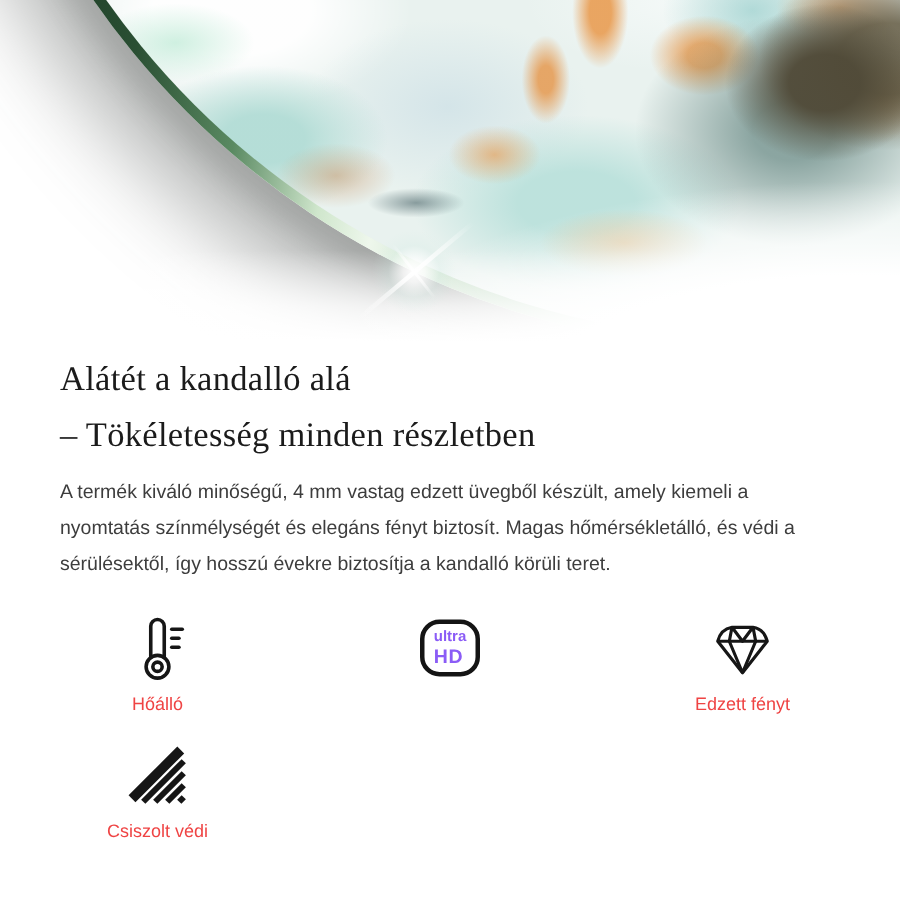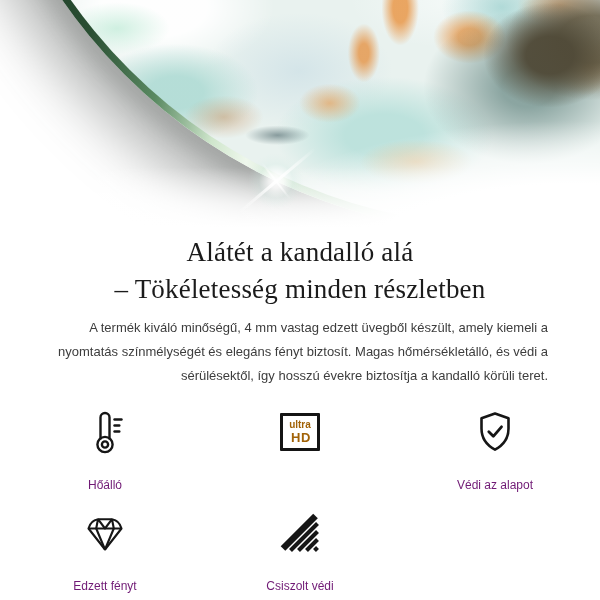--- a/index.html
+++ b/index.html
@@ -40,32 +40,32 @@
   .sparkle{position:absolute;left:231px;top:136px;width:90px;height:90px;pointer-events:none;
       background:radial-gradient(closest-side, rgba(255,255,255,1) 0%, rgba(255,255,255,0.75) 16%, rgba(210,235,228,0.25) 38%, rgba(255,255,255,0) 62%);}
   .sparkle::before{content:"";position:absolute;left:-6px;top:44px;width:102px;height:2.5px;
       background:linear-gradient(90deg, rgba(255,255,255,0), #fff 50%, rgba(255,255,255,0));transform:rotate(-40deg);}
   .sparkle::after{content:"";position:absolute;left:22px;top:44px;width:46px;height:2px;
       background:linear-gradient(90deg, rgba(255,255,255,0), #fff 50%, rgba(255,255,255,0));transform:rotate(52deg);}
 
   
   .content{padding:0 40px;}
   h1{margin:2px 0 0;font-family:"Liberation Serif","DejaVu Serif",serif;font-weight:400;
-     font-size:27px;line-height:37px;color:#1b1b1b;letter-spacing:0.2px;text-align:center;}
+     font-size:23px;line-height:37px;color:#1b1b1b;letter-spacing:0.2px;}
   h1 span{display:block;}
-  .desc{margin:8px 0 0;font-size:13px;line-height:24px;color:#3d3d3d;max-width:508px;text-align:right;}
+  .desc{margin:8px 0 0;font-size:13px;line-height:24px;color:#3d3d3d;max-width:508px;}
 
   
   .features{margin-top:18px;display:grid;grid-template-columns:130px 260px 130px;row-gap:14px;width:520px;}
   .feature{display:flex;flex-direction:column;align-items:center;}
   .f-icon{height:52px;display:flex;align-items:center;justify-content:center;}
-  .f-label{margin-top:20px;font-size:12px;line-height:15px;color:#701a75;text-align:center;}
+  .f-label{margin-top:4px;font-size:12px;line-height:15px;color:#ef4444;text-align:center;}
   svg{display:block;}
 
-  .hd-box{border:3px solid #141414;border-radius:1px;padding:3px 6px 2px;text-align:right;color:#a16207;}
+  .hd-box{border:3px solid #141414;border-radius:13px;padding:3px 6px 2px;text-align:left;color:#8b5cf6;}
   .hd-top{display:block;font-size:10px;line-height:11px;font-weight:700;}
   .hd-bottom{display:block;font-size:13px;line-height:16px;font-weight:700;letter-spacing:0.5px;}
 </style>
 </head>
 <body>
 
 <div class="page">
 
   <div class="hero">
     <div class="disc">
@@ -101,29 +101,20 @@
 
       <div class="feature">
         <div class="f-icon">
           <div class="hd-box">
             <span class="hd-top">ultra</span>
             <span class="hd-bottom">HD</span>
           </div>
         </div>
       </div>
 
-      <div class="feature">
-        <div class="f-icon">
-          <svg width="48" height="48" viewBox="0 0 48 48" fill="none" stroke="#161616">
-            <path d="M24 5.5 L37.5 10.3 V20.5 C37.5 30.8 31.6 37.6 24 41.6 C16.4 37.6 10.5 30.8 10.5 20.5 V10.3 Z" stroke-width="2.6" stroke-linejoin="round"></path>
-            <path d="M17.8 23.8 L22.3 28.3 L30.5 18.8" stroke-width="2.8" stroke-linecap="round" stroke-linejoin="round"></path>
-          </svg>
-        </div>
-        <div class="f-label">Védi az alapot</div>
-      </div>
 
       <div class="feature">
         <div class="f-icon">
           <svg width="48" height="48" viewBox="0 0 48 48" fill="none" stroke="#161616" stroke-width="2.1" stroke-linejoin="round">
             <path d="M7.5 19.5 Q9.5 11.5 17 10.2 H31 Q38.5 11.5 40.5 19.5 L24 40.5 Z"></path>
             <path d="M7.5 19.5 H40.5"></path>
             <path d="M17 10.2 L15.2 19.5 M31 10.2 L32.8 19.5 M17 10.2 L24 19.5 L31 10.2"></path>
             <path d="M15.2 19.5 L24 40.5 M32.8 19.5 L24 40.5"></path>
           </svg>
         </div>

